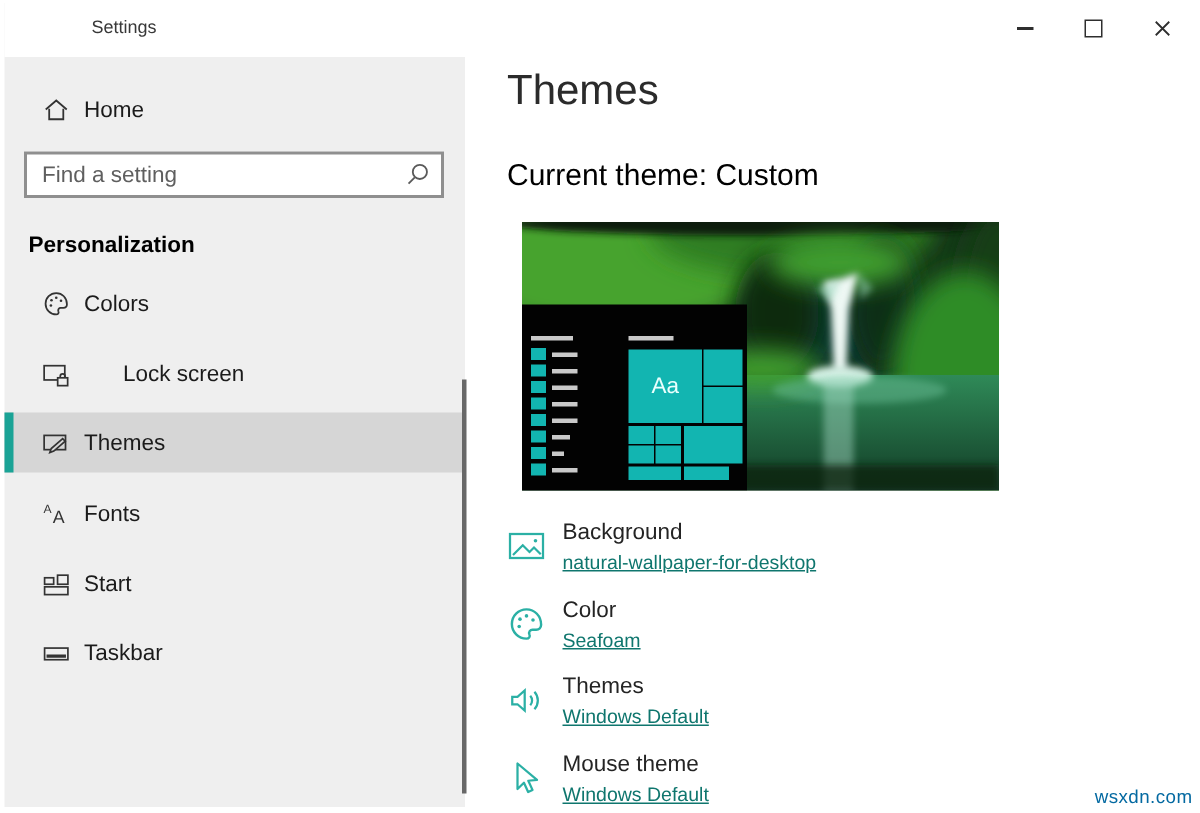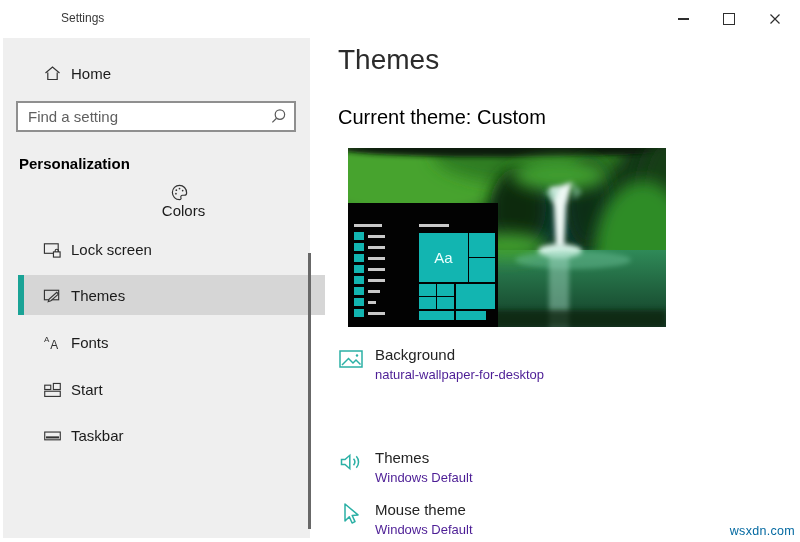--- a/index.html
+++ b/index.html
@@ -10,32 +10,32 @@
   
   .titlebar{position:absolute;left:3px;top:2px;right:2px;height:36px;background:#fff;z-index:5;}
   .app-title{position:absolute;left:19px;top:9px;font-size:12px;color:#383838;margin-left:39px;}
   .win-controls{position:absolute;right:0;top:0;display:flex;height:34px;z-index:6;}
   .win-btn{width:46px;height:34px;display:flex;align-items:center;justify-content:center;cursor:default;}
   .glyph-min{width:11px;height:1.5px;background:#2e2e2e;}
   .glyph-max{width:10px;height:10px;border:1.4px solid #2e2e2e;background:transparent;}
 
   
   .sidebar{position:absolute;left:3px;top:2px;width:307px;bottom:4px;background:#efefef;z-index:2;}
-  .nav-row{position:absolute;left:15px;width:100%;height:40px;display:flex;align-items:center;
+  .nav-row{position:absolute;left:0;width:100%;height:40px;display:flex;align-items:center;
            padding-left:24px;box-sizing:border-box;font-size:15px;color:#1b1b1b;text-align:right;}
   .nav-row .ic{width:20px;height:20px;display:flex;align-items:center;justify-content:center;margin-right:9px;flex:0 0 20px;}
   .nav-home{top:51px;}
   .search-wrap{position:absolute;left:13px;top:99px;width:280px;height:31px;background:#fff;
                border:2px solid #8f8f8f;box-sizing:border-box;}
   .search-wrap input{position:absolute;left:0;top:0;width:100%;height:100%;border:none;outline:none;
                background:transparent;font-family:inherit;font-size:15px;color:#333;padding:0 30px 0 10px;box-sizing:border-box;}
   .search-wrap input::placeholder{color:#5f5f5f;opacity:1;}
   .search-icon{position:absolute;right:7px;top:5px;width:17px;height:17px;}
   .section-header{position:absolute;left:16px;top:153px;font-size:15px;font-weight:bold;color:#000;}
-  .nav-item-0{top:180px;flex-direction:column;} .nav-item-1{top:227px;} .nav-item-2{top:273px;}
+  .nav-item-0{top:180px;} .nav-item-1{top:227px;gap:26px;} .nav-item-2{top:273px;}
   .nav-item-3{top:320px;} .nav-item-4{top:367px;} .nav-item-5{top:413px;}
   .nav-row.selected{background:#d6d6d6;}
   .nav-row.selected::before{content:"";position:absolute;left:0;top:0;width:6px;height:100%;
       background:var(--accent,#1aa396);}
   .sidebar-scrollbar{position:absolute;left:308px;top:253px;width:3px;height:276px;background:#686868;z-index:10;}
 
   
   .main{position:absolute;left:310px;top:2px;right:2px;bottom:4px;background:#fff;z-index:1;overflow:hidden;}
   .page-title{position:absolute;left:28px;top:42px;font-size:28px;font-weight:300;color:#2b2b2b;}
   .page-subtitle{position:absolute;left:28px;top:104px;font-size:20px;font-weight:400;color:#000000;}
@@ -43,25 +43,25 @@
   
   .preview{position:absolute;left:28px;top:146px;width:318px;height:179px;background:#0e2d12;overflow:hidden;margin-left:10px;}
   .preview svg.bg{position:absolute;left:0;top:0;width:100%;height:100%;}
   .startpanel{position:absolute;left:0;top:55px;width:150px;height:124px;background:#020202;}
   .tile{background:var(--tile,#12b5b1);position:absolute;}
   .pline{background:var(--panel_line,#c9c9c9);position:absolute;height:3px;}
   .big-tile{left:71px;top:30px;width:49px;height:49px;display:flex;align-items:center;justify-content:center;
             color:#eafffd;font-size:15px;}
 
   
-  .setting-row{position:absolute;left:28px;display:flex;align-items:flex-start;}
+  .setting-row{position:absolute;left:28px;display:flex;align-items:center;}
   .row-0{top:344px;} .row-1{top:396px;} .row-2{top:447px;} .row-3{top:499px;}
   .setting-row .ic{width:26px;height:26px;margin-right:11px;flex:0 0 26px;}
   .setting-label{font-size:15px;color:#242424;line-height:18px;}
-  .setting-value{font-size:13px;color:#4c1d95;margin-top:3px;}
+  .setting-value{font-size:13px;color:#0f766e;margin-top:3px;text-decoration:underline;}
 
   .watermark{position:absolute;right:5px;bottom:4px;font-size:12.5px;color:#0369a1;z-index:50;letter-spacing:.3px;}
 </style>
 </head>
 <body>
 
 <div class="canvas">
 
   <div class="titlebar">
     <span class="app-title">Settings</span>
@@ -253,20 +253,35 @@
           <path d="m4 19 6.5-6.5 4.5 4.5 3-3 4.5 4.5"></path>
           <circle cx="19" cy="9.5" r="1.2" fill="var(--icon,#2bb0a5)" stroke="none"></circle>
         </svg>
       </span>
       <div>
         <div class="setting-label">Background</div>
         <div class="setting-value">natural-wallpaper-for-desktop</div>
       </div>
     </div>
 
+    <div class="setting-row row-1">
+      <span class="ic">
+        <svg width="26" height="26" viewBox="0 0 24 24" fill="none" stroke="var(--icon,#2bb0a5)" stroke-width="1.5">
+          <path d="M12 3C7 3 3 7 3 12s4 9 9 9c1.6 0 2.4-1.3 1.8-2.6-.6-1.4.4-2.9 1.9-2.9H18c1.7 0 3-1.3 3-3C21 7 17 3 12 3z"></path>
+          <circle cx="8" cy="9" r="1.1" fill="var(--icon,#2bb0a5)" stroke="none"></circle>
+          <circle cx="12" cy="7" r="1.1" fill="var(--icon,#2bb0a5)" stroke="none"></circle>
+          <circle cx="16" cy="9.5" r="1.1" fill="var(--icon,#2bb0a5)" stroke="none"></circle>
+          <circle cx="7.5" cy="13.5" r="1.1" fill="var(--icon,#2bb0a5)" stroke="none"></circle>
+        </svg>
+      </span>
+      <div>
+        <div class="setting-label">Color</div>
+        <div class="setting-value">Seafoam</div>
+      </div>
+    </div>
 
     <div class="setting-row row-2">
       <span class="ic">
         <svg width="26" height="26" viewBox="0 0 26 26" fill="none" stroke="var(--icon,#2bb0a5)" stroke-width="1.5">
           <path d="M3.5 10.5h3.5l4.8-4.2v13.4L7 15.5H3.5z"></path>
           <path d="M15.5 9.8a4.8 4.8 0 0 1 0 6.4"></path>
           <path d="M18.3 7.2a8.6 8.6 0 0 1 0 11.6"></path>
         </svg>
       </span>
       <div>

